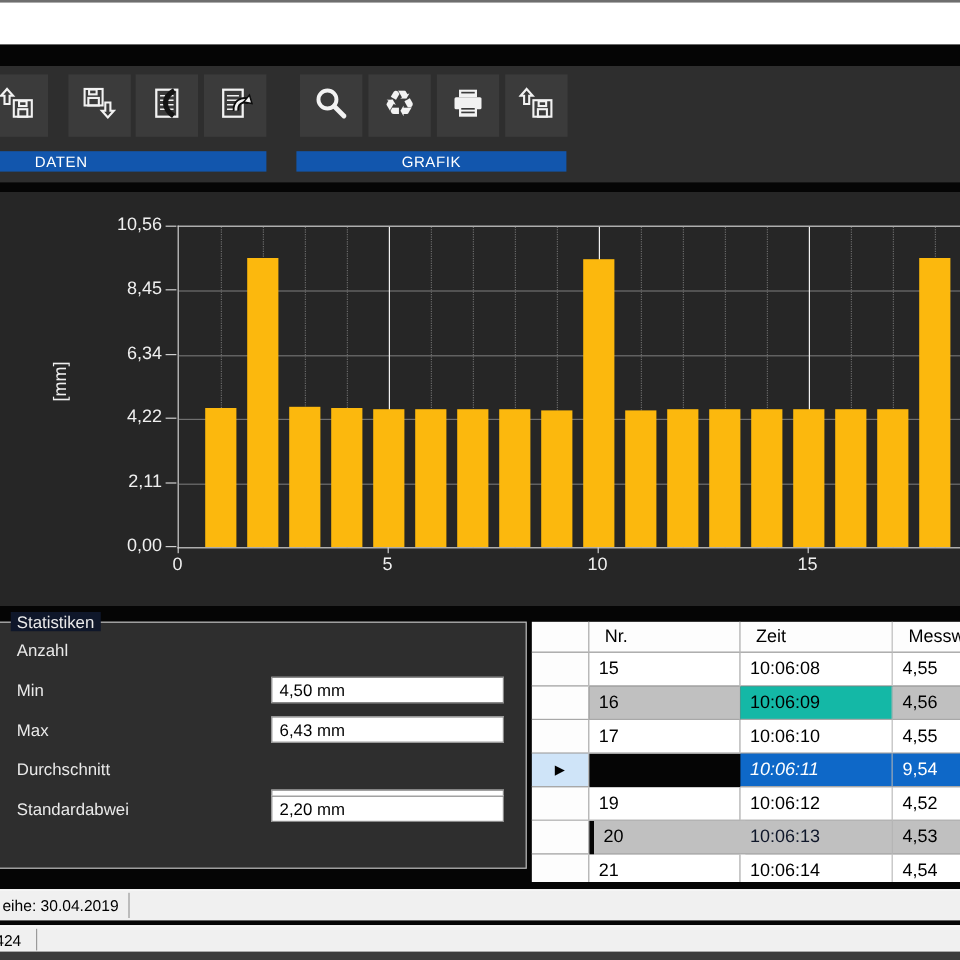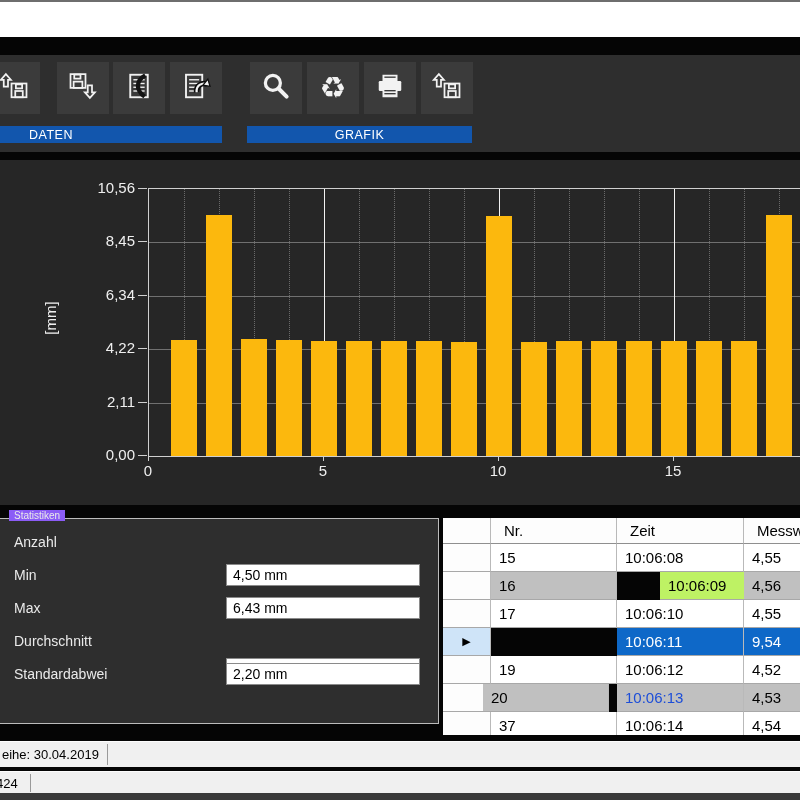--- a/index.html
+++ b/index.html
@@ -25,22 +25,22 @@
   .vgrid-major{position:absolute;top:0;width:1px;height:267px;background:#f2f2f2;}
   .bar{position:absolute;bottom:0;}
   .ytick-label{position:absolute;width:70px;text-align:right;color:#efefef;font-size:15px;height:18px;line-height:18px;}
   .ytick-dash{position:absolute;width:9px;height:1px;background:#cfcfcf;}
   .xtick-label{position:absolute;width:40px;text-align:center;color:#efefef;font-size:15px;top:462px;}
   .xtick-dash{position:absolute;width:1px;height:5px;background:#cfcfcf;top:456px;}
   .y-axis-title{left:20px;top:288px;width:60px;height:60px;display:flex;align-items:center;
                 justify-content:center;color:#efefef;font-size:15px;transform:rotate(-90deg);}
   
   .groupbox{left:-8px;top:518px;width:445px;height:204px;background:#2e2e2e;border:1px solid #bcbcbc;}
-  .groupbox-title{position:absolute;left:16px;top:-9px;background:#8b5cf6;padding:0 5px;
-                  color:#eaeaea;font-size:10px;}
+  .groupbox-title{position:absolute;left:16px;top:-9px;background:#0f172a;padding:0 5px;
+                  color:#eaeaea;font-size:14px;}
   .stat-label{position:absolute;left:21px;color:#eaeaea;font-size:14px;height:16px;line-height:16px;}
   .stat-field{position:absolute;left:233px;width:186px;height:20px;background:#fff;
               border:1px solid #8a8a8a;color:#000;font-size:14px;line-height:20px;padding-left:6px;}
   
   .grid{left:443px;top:518px;width:357px;height:217px;overflow:hidden;background:transparent;}
   .cell{position:absolute;box-sizing:border-box;border-right:1px solid #b9b9b9;
         border-bottom:1px solid #a8a8a8;font-size:15px;color:#000;display:flex;align-items:center;}
   .hdr{background:#fdfdfd;border-bottom:1px solid #8f8f8f;padding-left:13px;}
   .datacell{padding-left:8px;}
   .selcell{justify-content:center;padding-left:0;}
@@ -219,41 +219,41 @@
       <div class="cell hdr" style="left: 0px; top: 0px; width: 48px; height: 26px;"></div>
       <div class="cell hdr" style="left: 48px; top: 0px; width: 126px; height: 26px;">Nr.</div>
       <div class="cell hdr" style="left: 174px; top: 0px; width: 127px; height: 26px;">Zeit</div>
       <div class="cell hdr" style="left: 301px; top: 0px; width: 100px; height: 26px;">Messwert</div>
       <div class="cell selcell" style="left: 0px; top: 26px; width: 48px; height: 28px; background: rgb(253, 253, 253);"></div>
       <div class="cell datacell" style="left: 48px; top: 26px; width: 126px; height: 28px; background: rgb(255, 255, 255); color: rgb(0, 0, 0);">15</div>
       <div class="cell datacell" style="left: 174px; top: 26px; width: 127px; height: 28px; background: rgb(255, 255, 255); color: rgb(0, 0, 0);">10:06:08</div>
       <div class="cell datacell" style="left: 301px; top: 26px; width: 100px; height: 28px; background: rgb(255, 255, 255); color: rgb(0, 0, 0);">4,55</div>
       <div class="cell selcell" style="left: 0px; top: 54px; width: 48px; height: 28px; background: rgb(253, 253, 253);"></div>
       <div class="cell datacell" style="left: 48px; top: 54px; width: 126px; height: 28px; background: rgb(192, 192, 192); color: rgb(0, 0, 0);">16</div>
-      <div class="cell datacell" style="left: 174px; top: 54px; width: 127px; height: 28px; background: #bef264; color: rgb(0, 0, 0); margin-left: 43px;">10:06:09</div>
+      <div class="cell datacell" style="left: 174px; top: 54px; width: 127px; height: 28px; background: #14b8a6; color: rgb(0, 0, 0);">10:06:09</div>
       <div class="cell datacell" style="left: 301px; top: 54px; width: 100px; height: 28px; background: rgb(192, 192, 192); color: rgb(0, 0, 0);">4,56</div>
       <div class="cell selcell" style="left: 0px; top: 82px; width: 48px; height: 28px; background: rgb(253, 253, 253);"></div>
       <div class="cell datacell" style="left: 48px; top: 82px; width: 126px; height: 28px; background: rgb(255, 255, 255); color: rgb(0, 0, 0);">17</div>
       <div class="cell datacell" style="left: 174px; top: 82px; width: 127px; height: 28px; background: rgb(255, 255, 255); color: rgb(0, 0, 0);">10:06:10</div>
       <div class="cell datacell" style="left: 301px; top: 82px; width: 100px; height: 28px; background: rgb(255, 255, 255); color: rgb(0, 0, 0);">4,55</div>
       <div class="cell selcell" style="left: 0px; top: 110px; width: 48px; height: 28px; background: rgb(207, 228, 248);">
         <div style="font-size: 11px; color: rgb(0, 0, 0);">▶</div>
       </div>
-      <div class="cell datacell" style="left: 174px; top: 110px; width: 127px; height: 28px; background: rgb(14, 104, 200); color: rgb(255, 255, 255);">10:06:11</div>
+      <div class="cell datacell" style="left: 174px; top: 110px; width: 127px; height: 28px; background: rgb(14, 104, 200); color: rgb(255, 255, 255); font-style: italic;">10:06:11</div>
       <div class="cell datacell" style="left: 301px; top: 110px; width: 100px; height: 28px; background: rgb(14, 104, 200); color: rgb(255, 255, 255);">9,54</div>
       <div class="cell selcell" style="left: 0px; top: 138px; width: 48px; height: 28px; background: rgb(253, 253, 253);"></div>
       <div class="cell datacell" style="left: 48px; top: 138px; width: 126px; height: 28px; background: rgb(255, 255, 255); color: rgb(0, 0, 0);">19</div>
       <div class="cell datacell" style="left: 174px; top: 138px; width: 127px; height: 28px; background: rgb(255, 255, 255); color: rgb(0, 0, 0);">10:06:12</div>
       <div class="cell datacell" style="left: 301px; top: 138px; width: 100px; height: 28px; background: rgb(255, 255, 255); color: rgb(0, 0, 0);">4,52</div>
       <div class="cell selcell" style="left: 0px; top: 166px; width: 48px; height: 28px; background: rgb(253, 253, 253);"></div>
-      <div class="cell datacell" style="left: 40px; top: 166px; width: 126px; height: 28px; background: rgb(192, 192, 192); color: rgb(0, 0, 0);">20</div>
-      <div class="cell datacell" style="left: 174px; top: 166px; width: 127px; height: 28px; background: rgb(192, 192, 192); color: #1d4ed8;">10:06:13</div>
+      <div class="cell datacell" style="left: 52px; top: 166px; width: 126px; height: 28px; background: rgb(192, 192, 192); color: rgb(0, 0, 0);">20</div>
+      <div class="cell datacell" style="left: 174px; top: 166px; width: 127px; height: 28px; background: rgb(192, 192, 192); color: #0f172a;">10:06:13</div>
       <div class="cell datacell" style="left: 301px; top: 166px; width: 100px; height: 28px; background: rgb(192, 192, 192); color: rgb(0, 0, 0);">4,53</div>
       <div class="cell selcell" style="left: 0px; top: 194px; width: 48px; height: 28px; background: rgb(253, 253, 253);"></div>
-      <div class="cell datacell" style="left: 48px; top: 194px; width: 126px; height: 28px; background: rgb(255, 255, 255); color: rgb(0, 0, 0);">37</div>
+      <div class="cell datacell" style="left: 48px; top: 194px; width: 126px; height: 28px; background: rgb(255, 255, 255); color: rgb(0, 0, 0);">21</div>
       <div class="cell datacell" style="left: 174px; top: 194px; width: 127px; height: 28px; background: rgb(255, 255, 255); color: rgb(0, 0, 0);">10:06:14</div>
       <div class="cell datacell" style="left: 301px; top: 194px; width: 100px; height: 28px; background: rgb(255, 255, 255); color: rgb(0, 0, 0);">4,54</div>
     </div>
 
   <div class="abs status1">
     <div class="status-text" style="left:2px;">eihe: 30.04.2019</div>
     <div class="status-sep" style="left:107px;"></div>
   </div>
   <div class="abs status2">
     <div class="status-text" style="left:-4px;">424</div>

